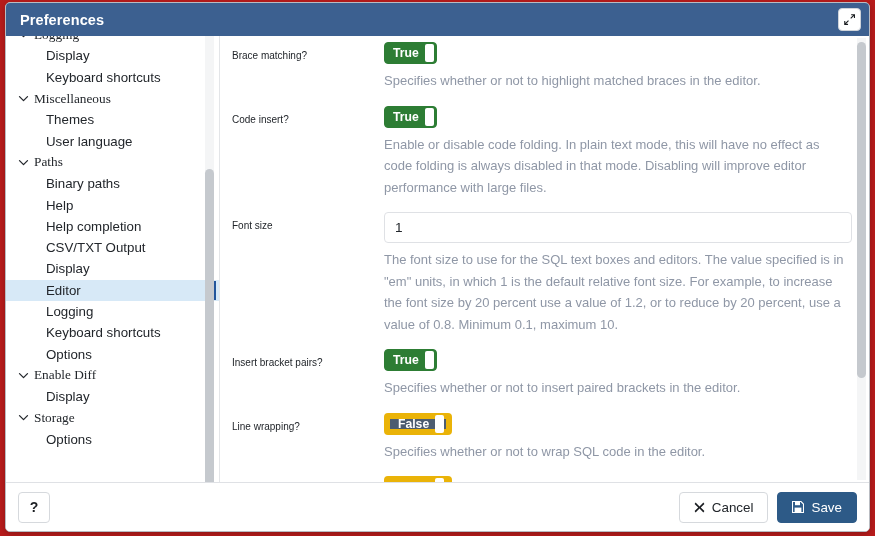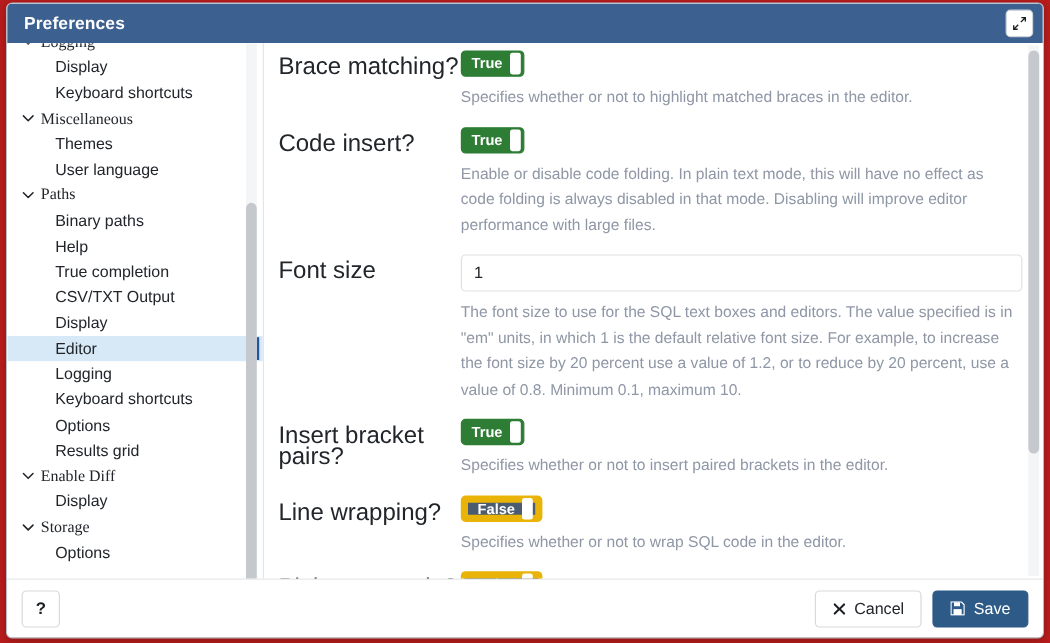--- a/index.html
+++ b/index.html
@@ -155,21 +155,21 @@
     padding: 0 18px 0 12px;
   }
   .field-row {
     display: flex;
     align-items: flex-start;
     padding-top: 14px;
   }
   .field-label {
     width: 152px;
     min-width: 152px;
-    font-size: 20px;
+    font-size: 10px;
     color: #22262b;
     padding-top: 5px;
     line-height: 18px;
   }
   .field-ctrl {
     flex: 1;
     min-width: 0;
   }
   .help-text {
     font-size: 13px;
@@ -335,42 +335,39 @@
               </span>
               <span>Paths</span>
             </div>
             <div class="tree-item leaf">
               <span>Binary paths</span>
             </div>
             <div class="tree-item leaf">
               <span>Help</span>
             </div>
             <div class="tree-item leaf">
-              <span>True completion</span>
+              <span>Help completion</span>
             </div>
             <div class="tree-item leaf">
               <span>CSV/TXT Output</span>
             </div>
             <div class="tree-item leaf">
               <span>Display</span>
             </div>
             <div class="tree-item leaf selected">
               <span>Editor</span>
             </div>
             <div class="tree-item leaf">
               <span>Logging</span>
             </div>
             <div class="tree-item leaf">
               <span>Keyboard shortcuts</span>
             </div>
             <div class="tree-item leaf">
               <span>Options</span>
-            </div>
-            <div class="tree-item leaf">
-              <span>Results grid</span>
             </div>
             <div class="tree-item group">
               <span class="caret">
                 <svg width="11" height="11" viewBox="0 0 11 11">
                   <path d="M1.5 3.6 L5.5 7.6 L9.5 3.6" fill="none" stroke="#22262b" stroke-width="1.3" stroke-linecap="round" stroke-linejoin="round"></path>
                 </svg>
               </span>
               <span>Enable Diff</span>
             </div>
             <div class="tree-item leaf">

